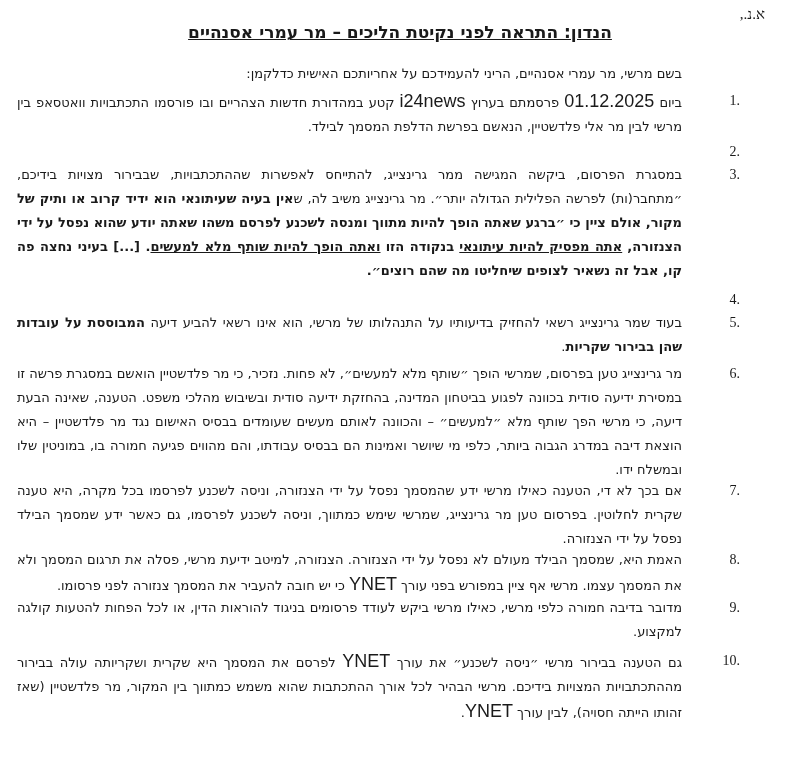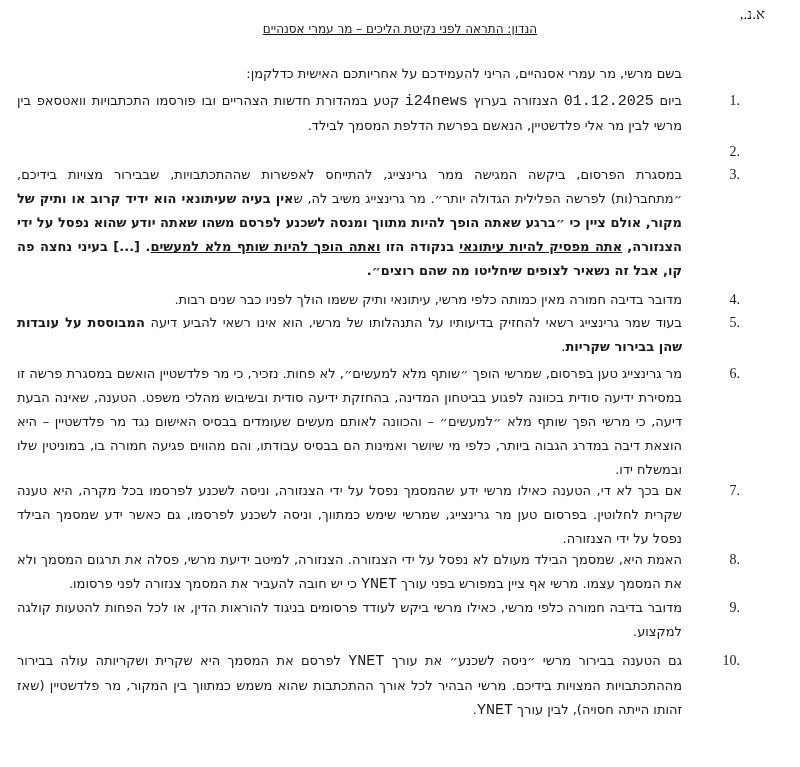--- a/index.html
+++ b/index.html
@@ -29,22 +29,22 @@
     top: 6px;
     font-family: "Liberation Serif", "DejaVu Serif", serif;
     font-size: 15px;
   }
   .subject {
     position: absolute;
     top: 22px;
     left: 0;
     width: 800px;
     text-align: center;
-    font-size: 12px;
-    font-weight: normal;
+    font-size: 17px;
+    font-weight: bold;
     text-decoration: underline;
   }
   .intro {
     position: absolute;
     right: 118px;
     top: 66px;
     font-size: 13px;
   }
   .para {
     position: absolute;
@@ -59,61 +59,60 @@
     position: absolute;
     right: -58px;
     top: 0;
     font-family: "Liberation Serif", "DejaVu Serif", serif;
     font-size: 14px;
     width: 30px;
     text-align: left;
     direction: ltr;
   }
   .latin {
-    font-family: Liberation Mono, monospace;
-    font-size: 15px;
+    font-family: Liberation Sans, sans-serif;
+    font-size: 18px;
   }
   b { font-weight: bold; }
   u { text-decoration: underline; }
 </style>
 </head>
 <body>
 
 <div class="page">
 
   <div class="salutation">א.נ.,</div>
 
   <div class="subject">הנדון: התראה לפני נקיטת הליכים – מר עמרי אסנהיים</div>
 
   <div class="intro">בשם מרשי, מר עמרי אסנהיים, הריני להעמידכם על אחריותכם האישית כדלקמן:</div>
 
   <div class="para" style="top:89px;">
     <span class="num">1.</span>
     <span>ביום</span>
     <span class="latin">01.12.2025</span>
-    <span>הצנזורה בערוץ</span>
+    <span>פרסמתם בערוץ</span>
     <span class="latin">i24news</span>
     <span>קטע במהדורת חדשות הצהריים ובו פורסמו התכתבויות וואטסאפ בין מרשי לבין מר אלי פלדשטיין, הנאשם בפרשת הדלפת המסמך לבילד.</span>
   </div>
 
   <div class="para" style="top:140px;">
     <span class="num">2.</span>
   </div>
 
   <div class="para" style="top:163px;">
     <span class="num">3.</span>
     <span>במסגרת הפרסום, ביקשה המגישה ממר גרינצייג, להתייחס לאפשרות שההתכתבויות, שבבירור מצויות בידיכם, ״מתחבר(ות) לפרשה הפלילית הגדולה יותר״. מר גרינצייג משיב לה, ש</span><b>אין בעיה שעיתונאי הוא ידיד קרוב או ותיק של מקור, אולם ציין כי ״ברגע שאתה הופך להיות מתווך ומנסה לשכנע לפרסם משהו שאתה יודע שהוא נפסל על ידי הצנזורה,</b>
     <b><u>אתה מפסיק להיות עיתונאי</u></b>
     <b>בנקודה הזו</b>
     <b><u>ואתה הופך להיות שותף מלא למעשים</u></b><b>. [...] בעיני נחצה פה קו, אבל זה נשאיר לצופים שיחליטו מה שהם רוצים״.</b>
   </div>
 
   <div class="para" style="top:288px;">
     <span class="num">4.</span>
-    <span>מדובר בדיבה חמורה מאין כמותה כלפי מרשי, עיתונאי ותיק ששמו הולך לפניו כבר שנים רבות.</span>
   </div>
 
   <div class="para" style="top:311px;">
     <span class="num">5.</span>
     <span>בעוד שמר גרינצייג רשאי להחזיק בדיעותיו על התנהלותו של מרשי, הוא אינו רשאי להביע דיעה</span>
     <b>המבוססת על עובדות שהן בבירור שקריות</b><span>.</span>
   </div>
 
   <div class="para" style="top:362px;">
     <span class="num">6.</span>

